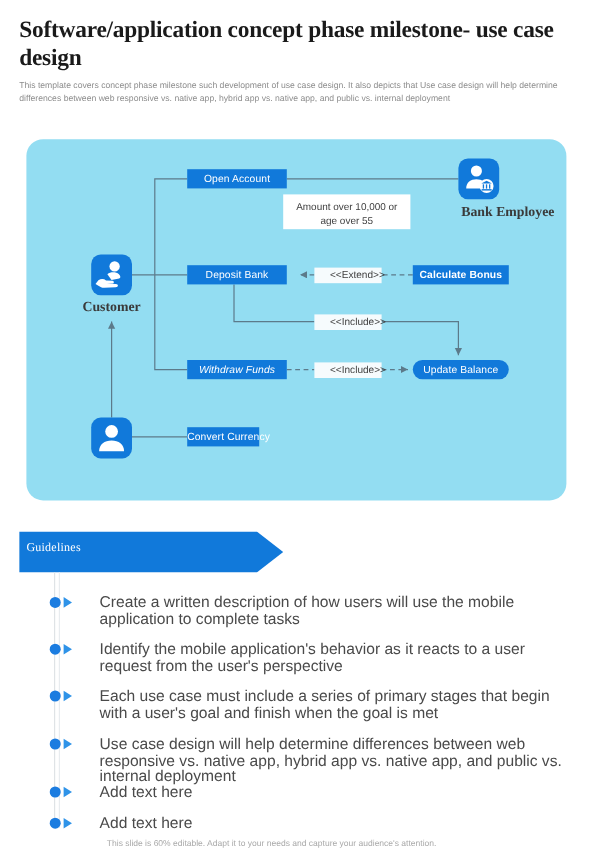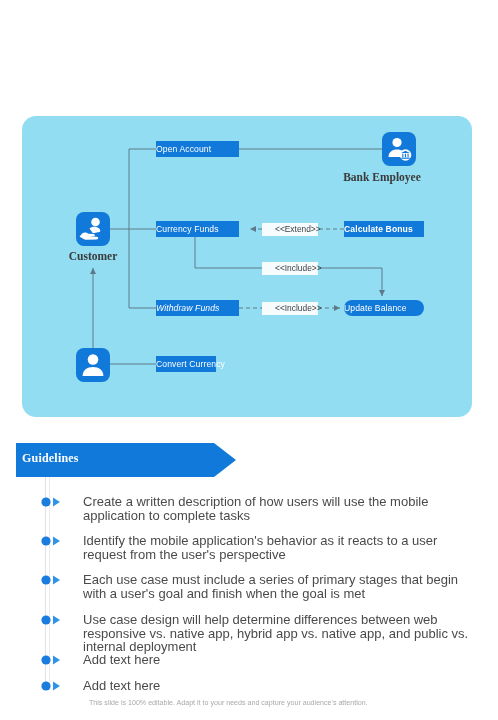--- a/index.html
+++ b/index.html
@@ -60,20 +60,21 @@
   }
 
   .uc-box {
     position: absolute;
     background: #1179da;
     color: #ffffff;
     font-size: 8.6px;
     letter-spacing: 0.1px;
     height: 16px;
     line-height: 16px;
+    text-align: center;
     white-space: nowrap;
   }
   .stereo {
     position: absolute;
     background: #f6fbfd;
     color: #3f3f3f;
     font-size: 8.4px;
     height: 13px;
     line-height: 13px;
     text-align: center;
@@ -115,22 +116,22 @@
     top: 443px;
     width: 220px;
     height: 34px;
   }
   #guidelines-banner svg { display: block; }
   #guidelines-title {
     position: absolute;
     left: 22px;
     top: 451px;
     font-family: "Liberation Serif", serif;
-    font-weight: bold;
-    font-size: 12px;
+    font-weight: normal;
+    font-size: 10px;
     color: #ffffff;
     letter-spacing: 0.2px;
   }
 
   #guideline-rail {
     position: absolute;
     left: 45px;
     top: 477px;
     width: 1px;
     height: 213px;
@@ -174,20 +175,22 @@
     top: 699px;
     font-size: 7.1px;
     color: #a9a9a9;
     white-space: nowrap;
   }
 </style>
 </head>
 <body>
 
 <div id="header">
+  <h1 id="page-title">Software/application concept phase milestone- use case design</h1>
+  <p id="page-subtitle">This template covers concept phase milestone such development of use case design. It also depicts that Use case design will help determine differences between web responsive vs. native app, hybrid app vs. native app, and public vs. internal deployment</p>
 </div>
 
 <div id="diagram-panel">
 
   <svg id="diagram-svg" viewBox="0 0 450 301" xmlns="http://www.w3.org/2000/svg">
     <defs>
       <marker id="arrowSolid" markerWidth="7" markerHeight="7" refX="6" refY="3" orient="auto">
         <path d="M0,0 L6,3 L0,6 z" fill="#5c7a8a"></path>
       </marker>
       <marker id="arrowSolidL" markerWidth="7" markerHeight="7" refX="6" refY="3" orient="auto">
@@ -236,36 +239,37 @@
       <circle cx="23.5" cy="23" r="5.8" fill="#ffffff"></circle>
       <g fill="#1179da">
         <path d="M19.1,21 l4.4,-2.3 l4.4,2.3 z"></path>
         <rect x="20.3" y="21.6" width="1.1" height="3.6"></rect>
         <rect x="22.9" y="21.6" width="1.1" height="3.6"></rect>
         <rect x="25.5" y="21.6" width="1.1" height="3.6"></rect>
         <rect x="19.3" y="25.6" width="8.4" height="1.2"></rect>
       </g>
     </svg>
   </div>
-  <div class="actor-label" style="left:310px; top:55px; width:100px;">Bank Employee</div>
+  <div class="actor-label" style="left:340px; top:55px; width:100px;text-align:right;">Bank Employee</div>
 
   <div class="actor-icon" style="left:54px; top:232px;">
     <svg width="34" height="34" viewBox="0 0 34 34">
       <circle cx="17" cy="11.5" r="5.3" fill="#ffffff"></circle>
       <path d="M6.6,28 c0,-5.9 4.6,-9 10.4,-9 c5.8,0 10.4,3.1 10.4,9 z" fill="#ffffff"></path>
     </svg>
   </div>
 
   <div class="uc-box" style="left:134px; top:25px; width:83px;">Open Account</div>
-  <div class="uc-box" style="left:134px; top:105px; width:83px;">Currency Funds</div>
+  <div class="uc-box" style="left:134px; top:105px; width:83px;">Deposit Bank</div>
   <div class="uc-box" style="left:322px; top:105px; width:80px;font-weight:bold;">Calculate Bonus</div>
   <div class="uc-box" style="left:134px; top:184px; width:83px;font-style:italic;">Withdraw Funds</div>
   <div class="uc-box" style="left:322px; top:184px; width:80px;border-radius:8px;">Update Balance</div>
   <div class="uc-box" style="left:134px; top:240px; width:60px;">Convert Currency</div>
 
+  <div class="note-box" style="left:214px; top:46px; width:106px; height:29px;">Amount over 10,000 or age over 55</div>
 
   <div class="stereo" style="left:240px; top:107px; width:56px; box-sizing:border-box;">&lt;&lt;Extend&gt;&gt;</div>
   <div class="stereo" style="left:240px; top:146px; width:56px; box-sizing:border-box;">&lt;&lt;Include&gt;&gt;</div>
   <div class="stereo" style="left:240px; top:186px; width:56px; box-sizing:border-box;">&lt;&lt;Include&gt;&gt;</div>
 </div>
 
 <div id="guidelines-banner">
   <svg width="220" height="34" viewBox="0 0 220 34" xmlns="http://www.w3.org/2000/svg">
     <path d="M0,0 L198,0 L220,17 L198,34 L0,34 z" fill="#1179da"></path>
   </svg>
@@ -328,13 +332,13 @@
 <div class="g-item" style="top:679px;">
   <span class="g-marker">
     <svg width="22" height="10" viewBox="0 0 22 10" xmlns="http://www.w3.org/2000/svg">
       <circle cx="5" cy="5" r="4.6" fill="#1b7ce0"></circle>
       <path d="M12,0.6 L19,5 L12,9.4 z" fill="#2f93e8"></path>
     </svg>
   </span>
   <span class="g-text">Add text here</span>
 </div>
 
-<div id="footer-note">This slide is 100% editable. Adapt it to your needs and capture your audience's attention.</div>
+<div id="footer-note">This slide is 60% editable. Adapt it to your needs and capture your audience's attention.</div>
 
 </body></html>

